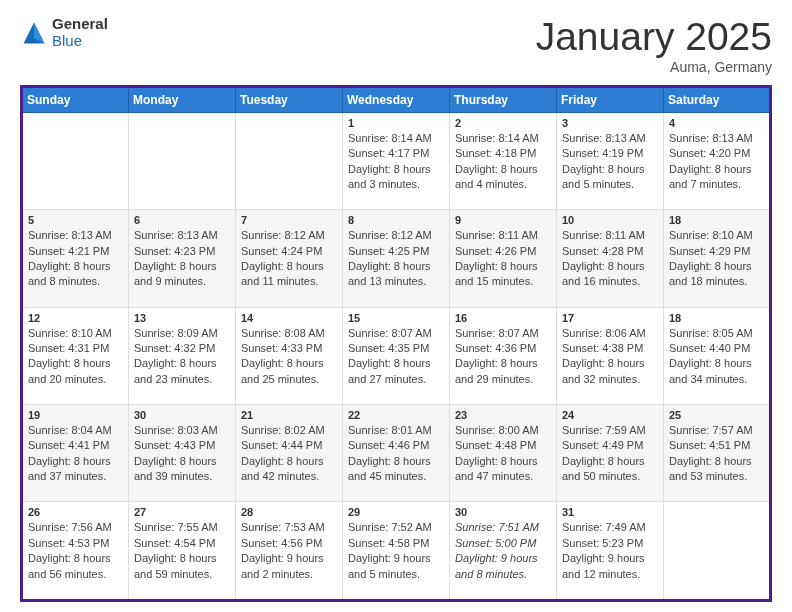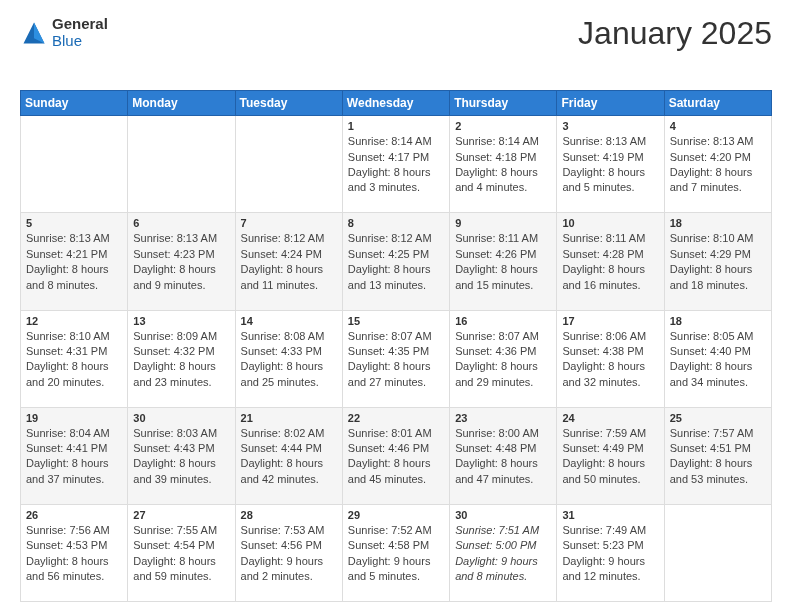--- a/index.html
+++ b/index.html
@@ -44,36 +44,35 @@
       color: #1a6ab5;
     }
     .logo-icon {
       width: 28px;
       height: 28px;
     }
     .title-block {
       text-align: right;
     }
     .main-title {
-      font-size: 32px;
+      font-size: 39px;
       font-weight: 300;
       color: #333;
       line-height: 1.1;
     }
     .subtitle {
       font-size: 14px;
       color: #555;
     }
     .calendar {
       flex: 1;
-      border: 1px solid #4c1d95;
+      border: 3px solid #4c1d95;
       border-collapse: collapse;
       width: 100%;
       table-layout: fixed;
-      margin-top: 29px;
     }
     .calendar th {
       background-color: #2d7dd2;
       color: #fff;
       font-size: 12px;
       font-weight: 600;
       padding: 5px 4px;
       text-align: left;
       border: 1px solid #2060aa;
     }
@@ -113,20 +112,21 @@
         <polygon points="16,4 28,28 4,28" fill="#1a6ab5"></polygon>
         <polygon points="16,4 28,28 16,22" fill="#2d8fe0"></polygon>
       </svg>
       <div class="logo-text">
         <span class="logo-general">General</span>
         <span class="logo-blue">Blue</span>
       </div>
     </div>
     <div class="title-block">
       <div class="main-title">January 2025</div>
+      <div class="subtitle">Auma, Germany</div>
     </div>
   </div>
 
   <table class="calendar">
     <thead>
       <tr>
       <th>Sunday</th>
           <th>Monday</th>
           <th>Tuesday</th>
           <th>Wednesday</th>

